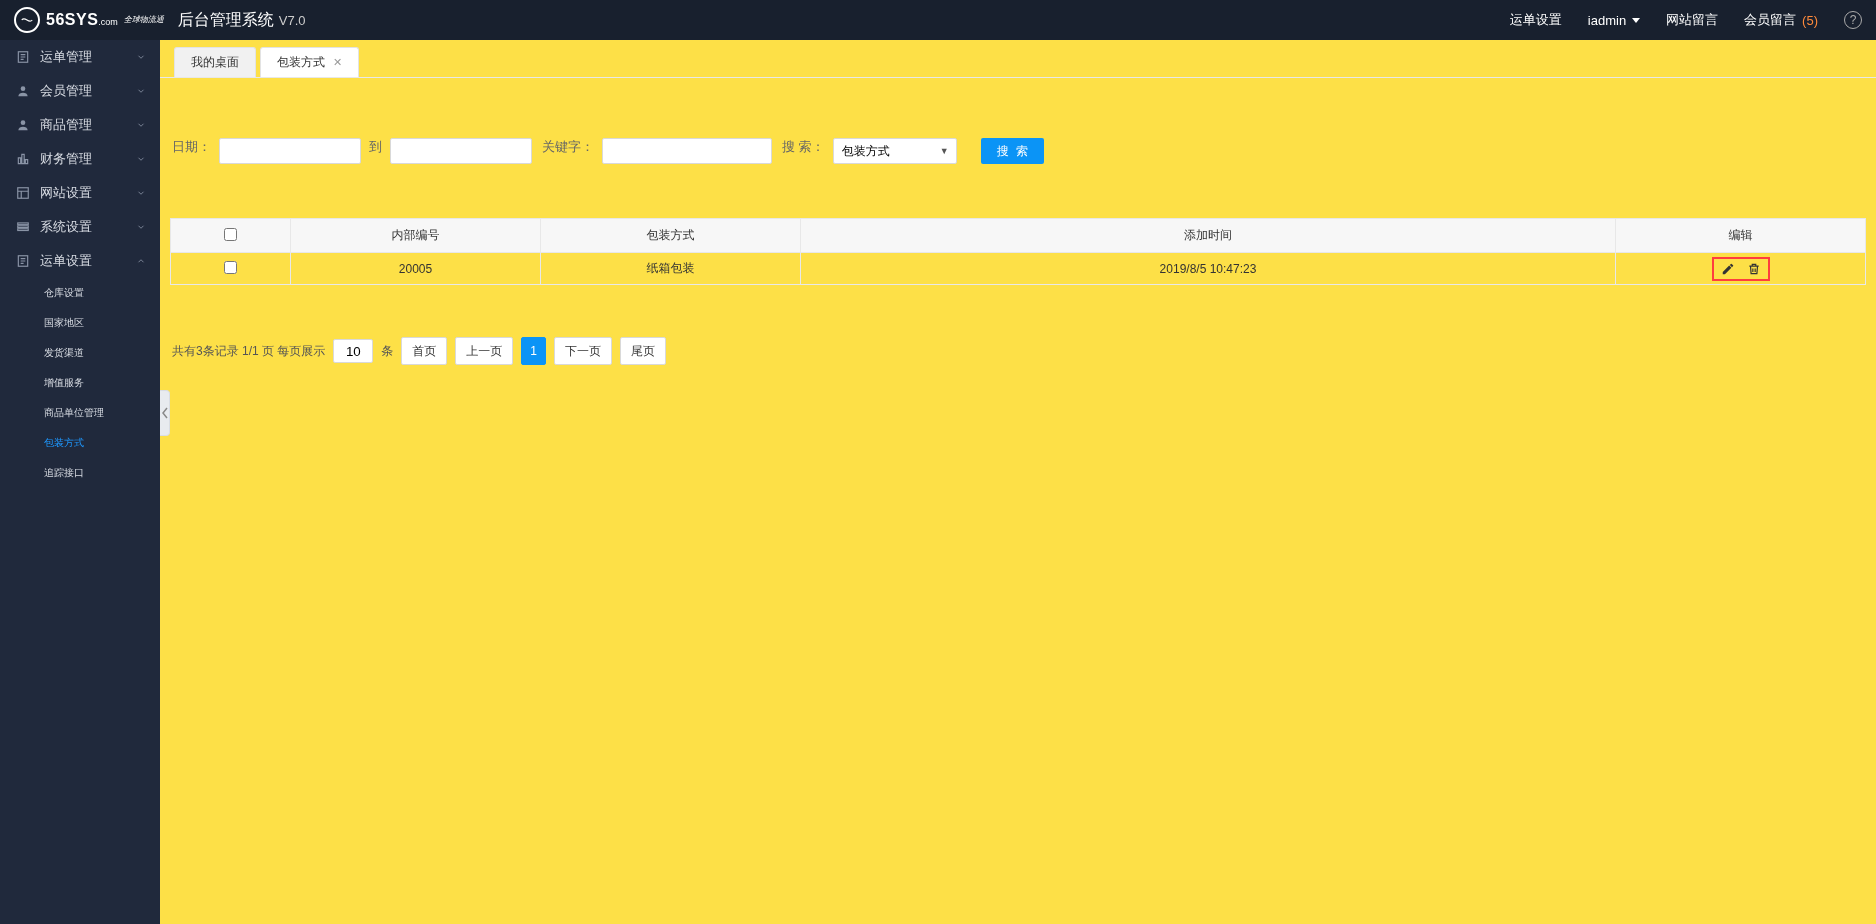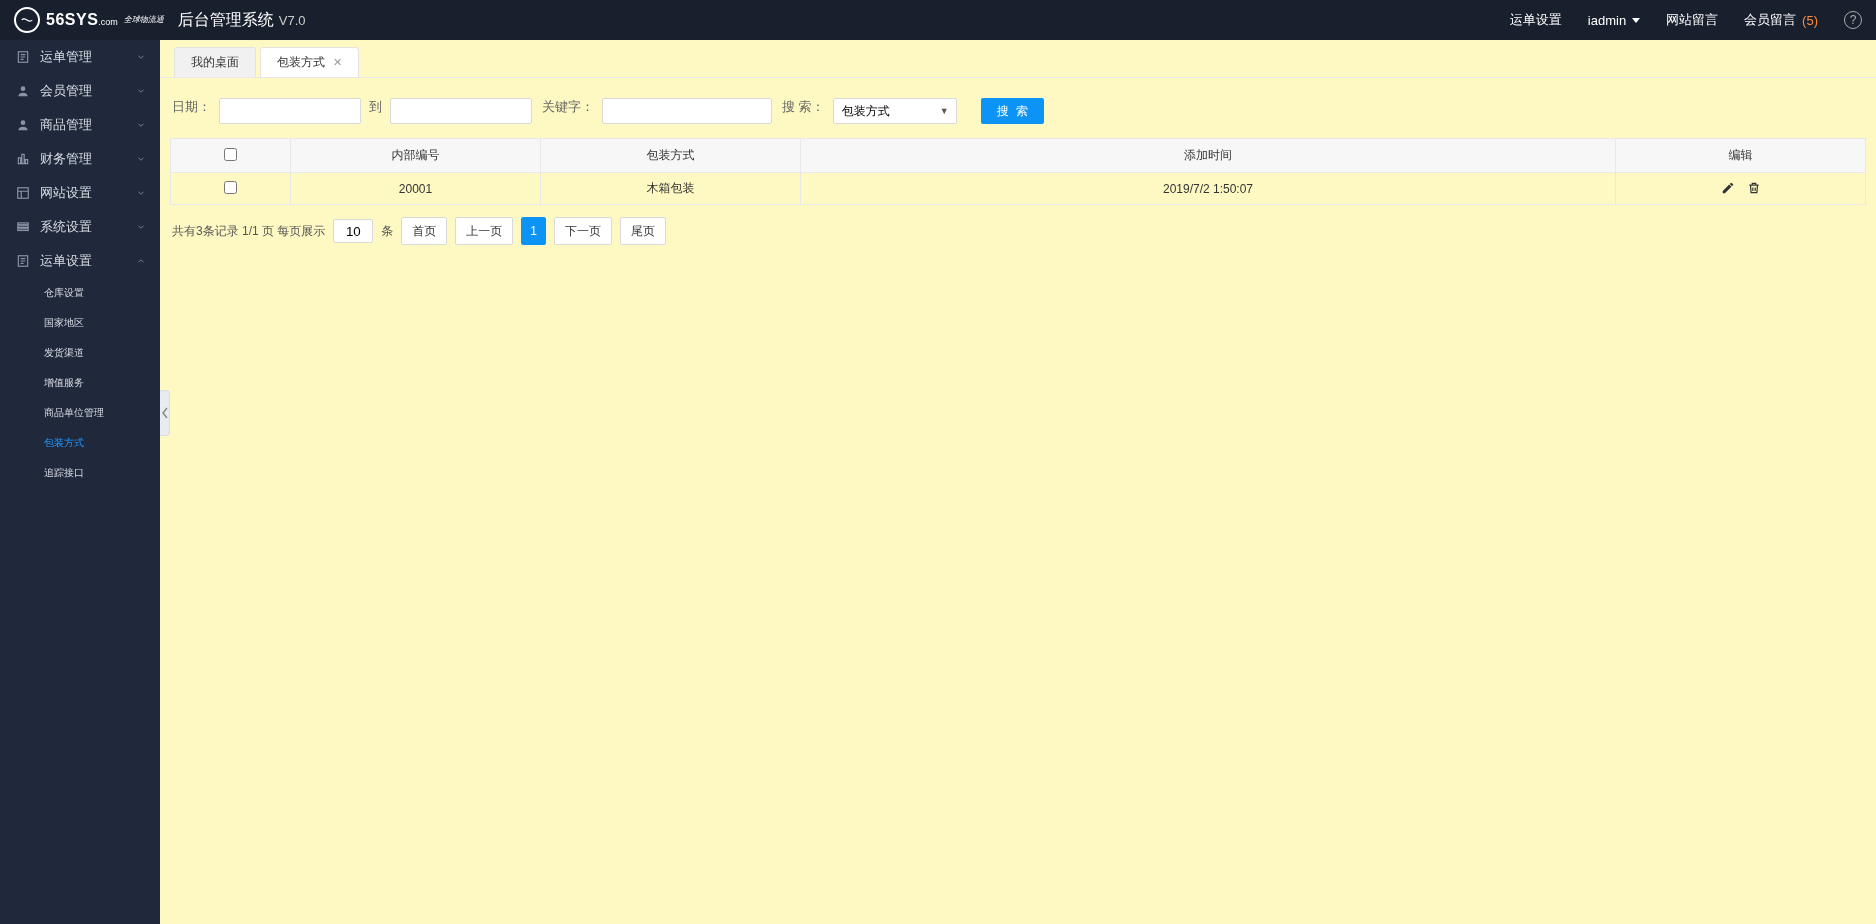--- a/index.html
+++ b/index.html
@@ -19,21 +19,21 @@
 .help-icon { width: 18px; height: 18px; border: 1.5px solid #aaa; border-radius: 50%; display: flex; align-items: center; justify-content: center; color: #aaa; font-size: 12px; }
 .caret { width: 0; height: 0; border-left: 4px solid transparent; border-right: 4px solid transparent; border-top: 5px solid #fff; }
 .layout { display: flex; width: 100%; height: calc(100vh - 40px); }
 .sidebar { width: 160px; background: #20293c; color: #d9dde4; display: flex; flex-direction: column; }
 .nav-item { display: flex; align-items: center; height: 34px; padding: 0 14px; cursor: pointer; position: relative; font-size: 13px; }
 .nav-item .arrow { margin-left: auto; color: #8a94a6; }
 .nav-item .nav-icon { width: 18px; display: inline-flex; justify-content: center; margin-right: 8px; color: #8a94a6; }
 .nav-item.expanded .arrow svg { transform: rotate(180deg); }
 .sub-nav-item { display: flex; align-items: center; height: 30px; padding-left: 44px; font-size: 10px; color: #d9dde4; cursor: pointer; }
 .sub-nav-item.active { color: #1e98ff; }
-.main { flex: 1; display: flex; flex-direction: column; background: #fef9c3; position: relative; }
+.main { flex: 1; display: flex; flex-direction: column; background: #fde047; position: relative; gap: 40px; }
 .expand-handle { position: absolute; left: 0; top: 350px; width: 10px; height: 46px; background: #e8ebef; border: 1px solid #d9dde4; border-left: none; display: flex; align-items: center; justify-content: center; color: #888; border-radius: 0 4px 4px 0; }
 .tabs { display: flex; align-items: flex-end; height: 38px; border-bottom: 1px solid #e8e8e8; padding: 0 14px; gap: 4px; }
 .tab { height: 30px; padding: 0 16px; display: flex; align-items: center; gap: 8px; border: 1px solid #e3e3e3; border-bottom: none; border-radius: 3px 3px 0 0; font-size: 12px; cursor: pointer; background: #fff; }
 .tab.active { background: #f1f1f1; }
 .tab .close { color: #999; font-size: 11px; }
 .btn { height: 28px; padding: 0 18px; background: #0b94f6; color: #fff; border: none; border-radius: 2px; font-size: 13px; cursor: pointer; letter-spacing: 4px; text-indent: 4px; display: inline-flex; align-items: center; justify-content: center; }
 .btn-sm { height: 26px; padding: 0 14px; letter-spacing: 2px; text-indent: 2px; font-size: 12px; }
 .action-bar { height: 36px; background: #f4f4f4; border-bottom: 1px solid #e8e8e8; display: flex; align-items: center; padding: 0 10px; }
 .highlight-group { border: 2px solid #ff3e3e; padding: 2px; display: flex; gap: 8px; }
 .filter-bar { display: flex; align-items: flex-start; gap: 8px; padding: 20px 10px 14px; font-size: 13px; color: #666; }
@@ -239,24 +239,24 @@
             <th class="col-check"><input type="checkbox" style=""></th>
             <th class="col-id">内部编号</th>
             <th class="col-type">包装方式</th>
             <th>添加时间</th>
             <th class="col-edit">编辑</th>
           </tr>
         </thead>
         <tbody id="table-body">
             <tr>
               <td class="col-check"><input type="checkbox" style=""></td>
-              <td class="col-id">20001</td>
-              <td class="col-type">木箱包装</td>
-              <td>2019/7/2 1:50:07</td>
-              <td class="col-edit"><span class="row-actions">
+              <td class="col-id">20005</td>
+              <td class="col-type">纸箱包装</td>
+              <td>2019/8/5 10:47:23</td>
+              <td class="col-edit"><span class="row-actions highlight">
                   <span class="icon-btn">
                     <svg width="14" height="14" viewBox="0 0 24 24" fill="currentColor">
                       <path d="M3 17.25V21h3.75L17.81 9.94l-3.75-3.75L3 17.25zM20.71 7.04a1 1 0 0 0 0-1.41l-2.34-2.34a1 1 0 0 0-1.41 0l-1.83 1.83 3.75 3.75 1.83-1.83z"></path>
                     </svg>
                   </span>
                   <span class="icon-btn">
                     <svg width="14" height="14" viewBox="0 0 24 24" fill="none" stroke="currentColor" stroke-width="2">
                       <path d="M4 7h16M9 7V4h6v3M6 7l1 13h10l1-13M10 11v6M14 11v6"></path>
                     </svg>
                   </span>

